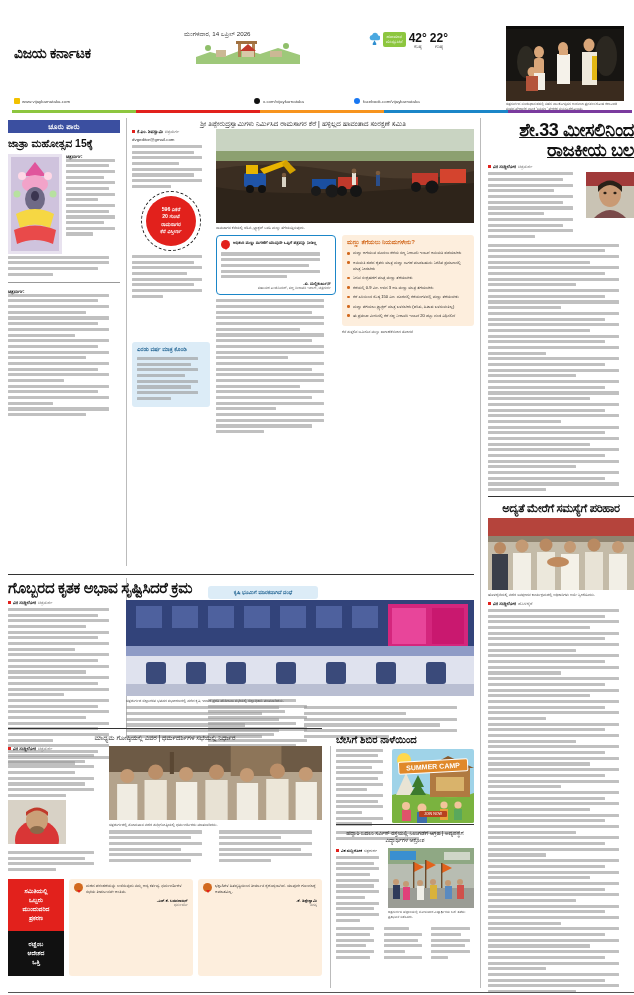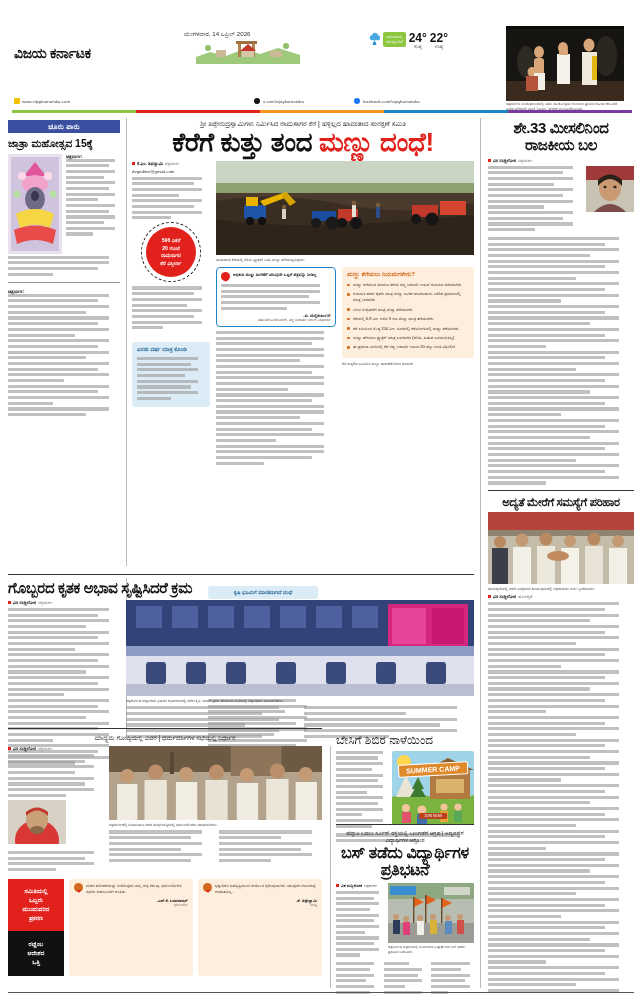--- a/index.html
+++ b/index.html
@@ -108,21 +108,21 @@
       <circle cx="90" cy="8" r="3" fill="#8fbf6a"></circle>
       <circle cx="12" cy="10" r="3" fill="#8fbf6a"></circle>
     </svg>
 
     <div class="mh-weather">
       <svg class="wdrop" viewBox="0 0 12 14">
         <path d="M3 9 a3 3 0 0 1 .4 -5.9 A3.4 3.4 0 0 1 10 3.6 a2.7 2.7 0 0 1 -.6 5.4 z" fill="#4aa8e0"></path>
         <path d="M6 9 l1.8 3.2 a2 2 0 1 1 -3.6 0 z" fill="#2f8fd0"></path>
       </svg>
       <div class="wbadge">ಹವಾಮಾನ<br>ಮುನ್ಸೂಚನೆ</div>
-      <div class="wtemp"><span>24°</span><small>ಕನಿಷ್ಠ</small></div>
+      <div class="wtemp"><span>42°</span><small>ಕನಿಷ್ಠ</small></div>
       <div class="wtemp"><span>22°</span><small>ಗರಿಷ್ಠ</small></div>
     </div>
 
 
     <div class="mh-photo">
       <svg viewBox="0 0 118 75" width="118" height="75">
         <rect width="118" height="75" fill="#171512"></rect>
         <rect y="55" width="118" height="20" fill="#3a2b1e"></rect>
         <ellipse cx="20" cy="36" rx="9" ry="16" fill="#2d2a22"></ellipse>
         <ellipse cx="100" cy="30" rx="11" ry="20" fill="#2b2720"></ellipse>
@@ -248,23 +248,20 @@
             <div class="tl s90"></div>
             <div class="tl s40"></div>
           <div class="tl s90"></div>
             <div class="tl s70"></div>
         </div>
       </div>
     </div>
 
     <div style="position:absolute;left:124px;top:4px;width:342px;">
       <div class="kicker">ಶ್ರೀ ತಿಪ್ಪೇರುದ್ರಸ್ವಾಮಿಗಳು ನಿರ್ಮಿಸಿದ ರಾಮಸಾಗರ ಕೆರೆ | ಹಳ್ಳಿಲ್ಲದ ಹಾವಂತಾದ ಸಂರಕ್ಷಣೆ ಸಮಿತಿ</div>
-      <div class="hl" style="font-size:26px;text-align:center;margin:1px 0 4px;">
-        <span>ಕೆರೆಗೆ ಕುತ್ತು ತಂದ </span><span class="rd">ಮಣ್ಣು ದಂಧೆ!</span>
-      </div>
 
       <div style="display:flex;gap:6px;">
 
         <div style="width:78px;">
           <div class="byline">
             <span class="dot"></span>
             <span class="nm">ಕೆ.ಎಂ. ಶಿವಸ್ವಾಮಿ</span>
             <span class="pl">ಚಿತ್ರದುರ್ಗ</span>
           </div>
           <div style="font-size:4.4px;color:#333;margin-bottom:3px;">dvgeditor@gmail.com</div>
@@ -665,21 +662,21 @@
             </div>
             <div style="font-size:4.2px;font-weight:bold;text-align:right;margin-top:3px;">-ಕೆ. ತಿಪ್ಪೇಸ್ವಾಮಿ</div>
             <div style="font-size:3.7px;text-align:right;color:#555;">ಸದಸ್ಯ</div>
           </div>
         </div>
       </div>
 
     </div>
 
     <div style="position:absolute;left:328px;top:618px;width:138px;">
-      <div style="font-size:12px;font-weight:normal;color:#111;line-height:1.15;">ಬೇಸಿಗೆ ಶಿಬಿರ ನಾಳೆಯಿಂದ</div>
+      <div style="font-size:10px;font-weight:bold;color:#111;line-height:1.15;">ಬೇಸಿಗೆ ಶಿಬಿರ ನಾಳೆಯಿಂದ</div>
       <div style="display:flex;gap:4px;margin-top:3px;">
         <div style="width:52px;" class="col-txt">
           <div class="tl s90"></div>
             <div class="tl s80"></div>
             <div class="tl s90"></div>
             <div class="tl s70"></div>
           <div class="tl s90"></div>
             <div class="tl s80"></div>
             <div class="tl s90"></div>
             <div class="tl s60"></div>
@@ -725,21 +722,20 @@
       </div>
       <div class="col-txt" style="margin-top:3px;">
         <div class="tl s90"></div>
           <div class="tl s60"></div>
       </div>
     </div>
 
     <div class="rule-h" style="left:328px;top:708px;width:138px;"></div>
     <div style="position:absolute;left:328px;top:714px;width:138px;">
       <div class="kicker" style="font-size:5.6px;">ಹೆದ್ದಾರಿ ಬದಲು ಸರ್ವಿಸ್ ರಸ್ತೆಯಲ್ಲಿ ನಿಲುಗಡೆಗೆ ಆಗ್ರಹ | ಅವ್ಯವಸ್ಥೆಗೆ ವಿದ್ಯಾರ್ಥಿಗಳ ಆಕ್ರೋಶ</div>
-      <div class="hl" style="font-size:16px;text-align:center;margin-top:1px;">ಬಸ್ ತಡೆದು ವಿದ್ಯಾರ್ಥಿಗಳ ಪ್ರತಿಭಟನೆ</div>
       <div style="display:flex;gap:4px;margin-top:4px;">
         <div style="width:48px;">
           <div class="byline">
             <span class="dot"></span>
             <span class="nm" style="font-size:4.2px;">ವಿಕ ಸುದ್ದಿಲೋಕ</span>
             <span class="pl" style="font-size:4px;">ಚಿತ್ರದುರ್ಗ</span>
           </div>
           <div class="col-txt">
             <div class="tl s90"></div>
               <div class="tl s80"></div>
@@ -806,21 +802,21 @@
           <div class="tl s90"></div>
           <div class="tl s70"></div>
         <div class="tl s90"></div>
           <div class="tl s80"></div>
           <div class="tl s90"></div>
           <div class="tl s40"></div>
       </div>
     </div>
 
     <div style="position:absolute;left:480px;top:4px;width:146px;">
-      <div class="hl" style="font-size:15px;text-align:center;line-height:1.12;">
+      <div class="hl" style="font-size:18px;text-align:right;line-height:1.12;text-decoration:underline;">
         ಶೇ.33 ಮೀಸಲಿನಿಂದ<br>ರಾಜಕೀಯ ಬಲ
       </div>
       <div class="byline" style="margin-top:4px;">
         <span class="dot"></span>
         <span class="nm">ವಿಕ ಸುದ್ದಿಲೋಕ</span>
         <span class="pl">ಚಿತ್ರದುರ್ಗ</span>
       </div>
       <div style="display:flex;gap:4px;">
         <div style="flex:1;" class="col-txt">
           <div class="tl s90"></div>

